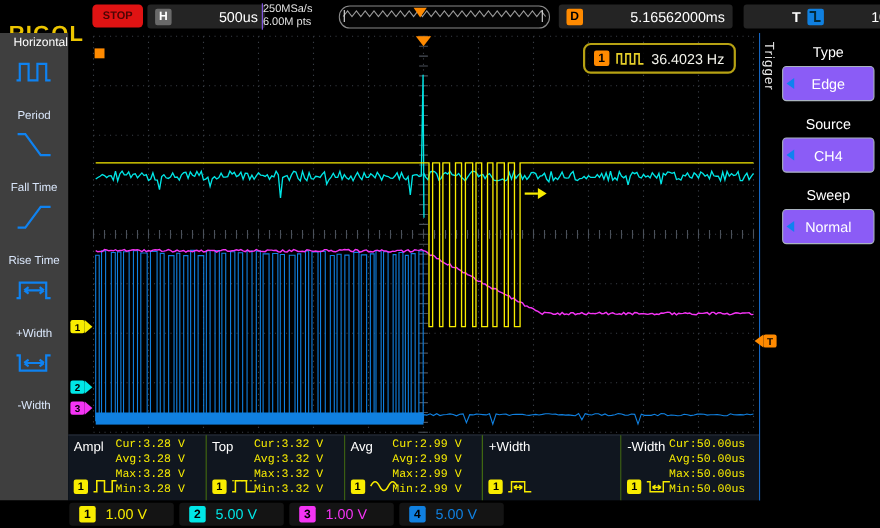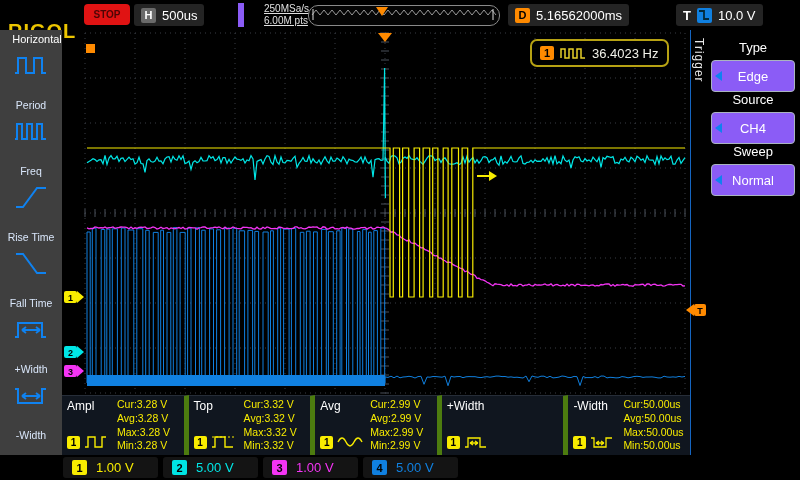--- a/index.html
+++ b/index.html
@@ -15,23 +15,23 @@
   .run-status{position:absolute;left:84px;top:4px;width:46px;height:21px;border-radius:4px;background:#e01313;
               color:#4d0505;font-weight:bold;font-size:10px;display:flex;align-items:center;justify-content:center;}
   .tb-box{position:absolute;top:4px;height:22px;background:#242424;border-radius:3px;
           display:flex;align-items:center;gap:6px;padding:0 7px;}
   #h-box{left:134px;}
   .chip{width:15px;height:15px;border-radius:2px;display:flex;align-items:center;justify-content:center;
         font-size:11px;font-weight:bold;color:#000;flex:none;}
   .h-chip{background:#6a6a6a;color:#fff;}
   .d-chip{background:var(--orange);}
   .t-chip{background:var(--ch4);}
-  .tb-text{color:#fff;font-size:13px;white-space:nowrap;}
+  .tb-text{color:#fff;font-size:13px;white-space:nowrap;margin-left:37px;}
   #samp-box{position:absolute;left:238px;top:3px;color:#e0e0e0;font-size:10px;line-height:12px;
-            padding-left:20px;border-left:6px solid #8b5cf6;text-decoration:underline;}
+            padding-left:0;border-left:1px solid #8b5cf6;}
   #posbar{position:absolute;left:308px;top:5px;width:190px;height:19px;border:1px solid #8a8a8a;
           border-radius:10px;background:#050505;overflow:hidden;}
   #d-box{left:508px;}
   #t-box{left:676px;}
   
   #left-menu{position:absolute;left:0;top:30px;width:62px;height:425px;background:#3f3f3f;}
   .lm-title{color:#fff;font-size:11px;text-align:center;padding-top:3px;height:15px;padding-left:12px;}
   .lm-item{height:66px;display:flex;flex-direction:column;align-items:center;justify-content:center;gap:5px;cursor:pointer;}
   .lm-label{color:#d9e6fa;font-size:10.5px;white-space:nowrap;margin-top:16px;}
   
@@ -39,35 +39,35 @@
   #scope-svg{overflow:visible;display:block;}
   #freq-badge{position:absolute;left:468px;top:9px;height:24px;display:flex;align-items:center;gap:6px;
               padding:0 8px;border:2px solid #b7a213;border-radius:7px;background:rgba(0,0,0,.85);z-index:6;}
   .fb-chip{background:var(--orange);width:14px;height:14px;}
   .fb-value{color:#f2f2ea;font-size:13px;text-align:right;}
   
   #right-menu{position:absolute;left:690px;top:30px;width:110px;height:425px;background:#000;
               border-left:1px solid #1565c0;z-index:4;}
   .rm-tab{position:absolute;left:1px;top:8px;writing-mode:vertical-rl;color:#e8e8e8;font-size:12px;letter-spacing:1px;}
   .rm-groups{position:absolute;left:20px;top:10px;width:84px;display:flex;flex-direction:column;}
-  .rm-group{cursor:pointer;}
+  .rm-group{margin-bottom:13px;cursor:pointer;}
   .rm-label{color:#fff;font-size:13px;text-align:center;margin-bottom:5px;}
   .rm-box{position:relative;height:30px;border:1px solid #aab4bf;border-radius:4px;background:#8b5cf6;
           display:flex;align-items:center;justify-content:center;color:#fff;font-size:13px;}
   .tri-left{position:absolute;left:3px;top:50%;transform:translateY(-50%);width:0;height:0;
             border-top:5px solid transparent;border-bottom:5px solid transparent;border-right:7px solid var(--menu_blue);}
   .tri-down{width:0;height:0;border-left:7px solid transparent;border-right:7px solid transparent;
             border-top:9px solid var(--menu_blue);margin:8px auto 0;}
   #rm-setting{margin-top:16px;}
   
   #measure-bar{position:absolute;left:62px;top:395px;width:628px;height:60px;background:#0b0f15;display:flex;}
-  .panel{flex:1;position:relative;background:#10161f;border-right:5px solid #4d7c0f;border-top:1px solid #262d38;}
+  .panel{flex:1;position:relative;background:#10161f;border-right:1px solid #4d7c0f;border-top:1px solid #262d38;}
   .panel:last-child{border-right:none;}
   .p-name{position:absolute;left:5px;top:3px;color:#fff;font-size:12px;}
-  .p-rows{position:absolute;left:55px;top:2px;color:var(--ch1);font-size:10.5px;line-height:13.8px;white-space:nowrap;}
+  .p-rows{position:absolute;left:43px;top:2px;color:var(--ch1);font-size:10.5px;line-height:13.8px;white-space:nowrap;font-family:Liberation Mono, monospace;}
   .p-icon{position:absolute;left:5px;bottom:5px;display:flex;align-items:center;gap:4px;}
   .p-chip{width:13px;height:13px;background:var(--ch1);border-radius:2px;color:#000;font-size:10px;font-weight:bold;
           display:flex;align-items:center;justify-content:center;}
   
   #channel-bar{position:absolute;left:0;top:455px;width:800px;height:25px;background:#000;
                display:flex;gap:5px;padding:2px 0 0 63px;box-sizing:border-box;}
   .ch-box{width:95px;height:21px;background:#141414;border-radius:3px;display:flex;align-items:center;
           gap:9px;padding:0 9px;box-sizing:border-box;cursor:pointer;}
   .ch-val{font-size:13px;}
   .c1{color:var(--ch1)} .c2{color:var(--ch2)} .c3{color:var(--ch3)} .c4{color:var(--ch4)}
@@ -115,35 +115,29 @@
   <div id="left-menu">
     <div class="lm-title">Horizontal</div>
     <div class="lm-item">
       <svg width="36" height="26" viewBox="0 0 36 26">
           <path d="M2,21 h3 V6 h8 V21 h8 V6 h8 V21 h4" stroke="var(--menu_blue)" stroke-width="2" fill="none"></path>
         </svg>
       <div class="lm-label">Period</div>
     </div>
     <div class="lm-item">
       <svg width="36" height="26" viewBox="0 0 36 26">
-          <path d="M2,21 h2 V6 h5 V21 h5 V6 h5 V21 h5 V6 h5 V21 h4" stroke="var(--menu_blue)" stroke-width="2" fill="none"></path>
-        </svg>
-      <div class="lm-label">Freq</div>
+          <path d="M3,4 h7 L24,23 h9" stroke="var(--menu_blue)" stroke-width="2" fill="none"></path>
+        </svg>
+      <div class="lm-label">Fall Time</div>
     </div>
     <div class="lm-item">
       <svg width="36" height="26" viewBox="0 0 36 26">
           <path d="M3,23 h7 L24,4 h9" stroke="var(--menu_blue)" stroke-width="2" fill="none"></path>
         </svg>
       <div class="lm-label">Rise Time</div>
-    </div>
-    <div class="lm-item">
-      <svg width="36" height="26" viewBox="0 0 36 26">
-          <path d="M3,4 h7 L24,23 h9" stroke="var(--menu_blue)" stroke-width="2" fill="none"></path>
-        </svg>
-      <div class="lm-label">Fall Time</div>
     </div>
     <div class="lm-item">
       <svg width="36" height="26" viewBox="0 0 36 26">
           <path d="M2,21 h3 V7 h24 V21 h4 M9,14 h18 M9,14 l4,-3 M9,14 l4,3 M27,14 l-4,-3 M27,14 l-4,3" stroke="var(--menu_blue)" stroke-width="2" fill="none"></path>
         </svg>
       <div class="lm-label">+Width</div>
     </div>
     <div class="lm-item">
       <svg width="36" height="26" viewBox="0 0 36 26">
           <path d="M2,7 h3 V21 h24 V7 h4 M9,14 h18 M9,14 l4,-3 M9,14 l4,3 M27,14 l-4,-3 M27,14 l-4,3" stroke="var(--menu_blue)" stroke-width="2" fill="none"></path>

